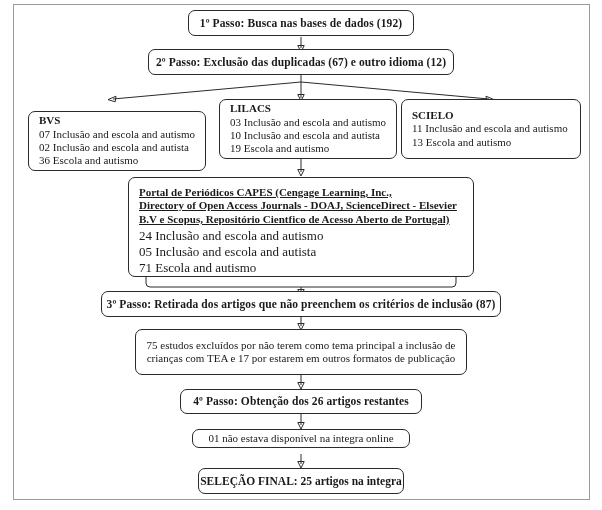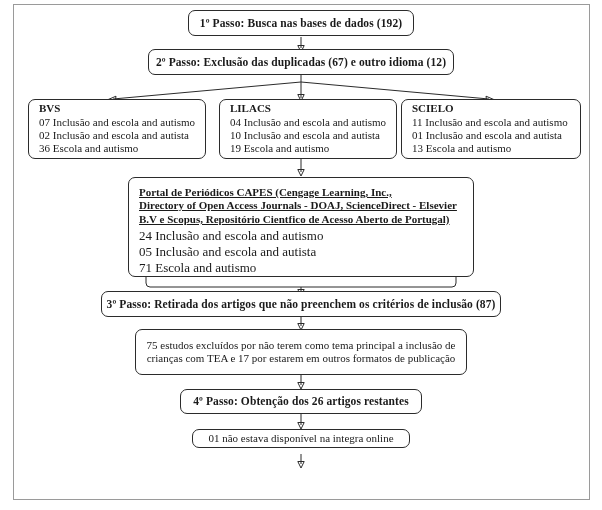--- a/index.html
+++ b/index.html
@@ -109,38 +109,37 @@
   </svg>
 
   <div class="node center" style="left:188px; top:10px; width:226px; height:26px;">
     <div class="line t-step pad-lr">1º Passo: Busca nas bases de dados (192)</div>
   </div>
 
   <div class="node center" style="left:148px; top:49px; width:306px; height:26px;">
     <div class="line t-step pad-lr">2º Passo: Exclusão das duplicadas (67) e outro idioma (12)</div>
   </div>
 
-  <div class="node left" style="left:28px; top:99px; width:178px; height:60px;">
+  <div class="node left" style="left:28px; top:111px; width:178px; height:60px;">
     <div class="line t-dbtitle pad-lr">BVS</div>
     <div class="line t-dbline pad-lr">07 Inclusão and escola and autismo</div>
     <div class="line t-dbline pad-lr">02 Inclusão and escola and autista</div>
     <div class="line t-dbline pad-lr">36 Escola and autismo</div>
   </div>
 
   <div class="node left" style="left:219px; top:99px; width:178px; height:60px;">
     <div class="line t-dbtitle pad-lr">LILACS</div>
-    <div class="line t-dbline pad-lr">04 Inclusão and escola and autismo</div>
+    <div class="line t-dbline pad-lr">03 Inclusão and escola and autismo</div>
     <div class="line t-dbline pad-lr">10 Inclusão and escola and autista</div>
     <div class="line t-dbline pad-lr">19 Escola and autismo</div>
   </div>
 
   <div class="node left" style="left:401px; top:99px; width:180px; height:60px;">
     <div class="line t-dbtitle pad-lr">SCIELO</div>
     <div class="line t-dbline pad-lr">11 Inclusão and escola and autismo</div>
-    <div class="line t-dbline pad-lr">01 Inclusão and escola and autista</div>
     <div class="line t-dbline pad-lr">13 Escola and autismo</div>
   </div>
 
   <div class="node left" style="left:128px; top:177px; width:346px; height:100px; justify-content:flex-start; padding-top:8px;">
     <div class="line t-capes pad-lr">Portal de Periódicos CAPES (Cengage Learning, Inc.,</div>
     <div class="line t-capes pad-lr">Directory of Open Access Journals - DOAJ, ScienceDirect - Elsevier</div>
     <div class="line t-capes pad-lr">B.V e Scopus, Repositório Cientfico de Acesso Aberto de Portugal)</div>
     <div class="line t-capesline pad-lr" style="margin-top:2px;">24 Inclusão and escola and autismo</div>
     <div class="line t-capesline pad-lr">05 Inclusão and escola and autista</div>
     <div class="line t-capesline pad-lr">71 Escola and autismo</div>
@@ -156,14 +155,17 @@
   </div>
 
   <div class="node center" style="left:180px; top:389px; width:242px; height:25px;">
     <div class="line t-step pad-lr">4º Passo: Obtenção dos 26 artigos restantes</div>
   </div>
 
   <div class="node center" style="left:192px; top:429px; width:218px; height:19px;">
     <div class="line t-plain pad-lr">01 não estava disponível na integra online</div>
   </div>
 
+  <div class="node center" style="left:198px; top:468px; width:206px; height:26px;">
+    <div class="line t-final pad-lr">SELEÇÃO FINAL: 25 artigos na integra</div>
+  </div>
 
 </div>
 
 </body></html>

